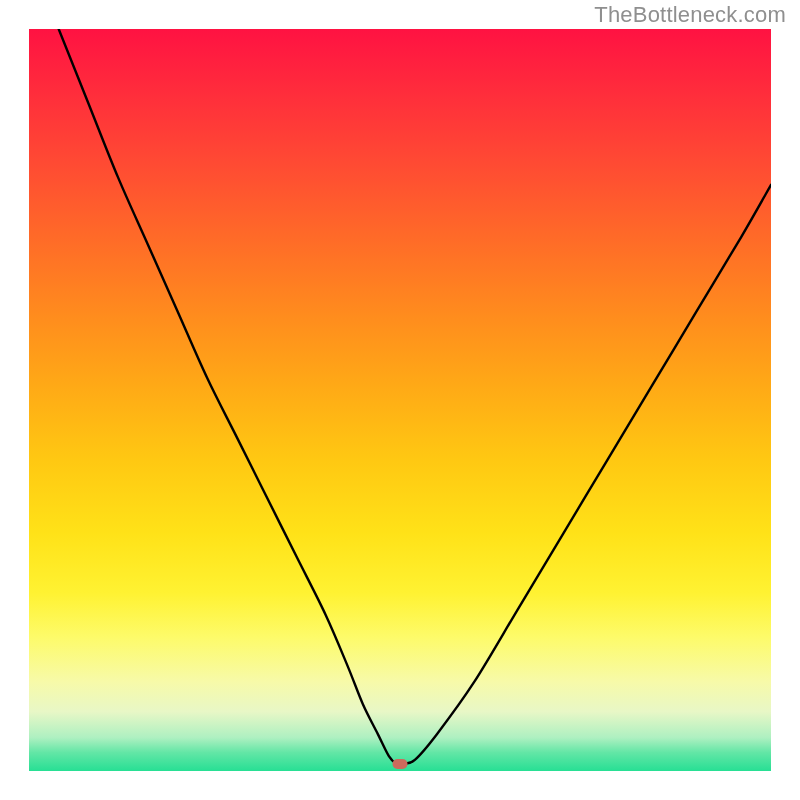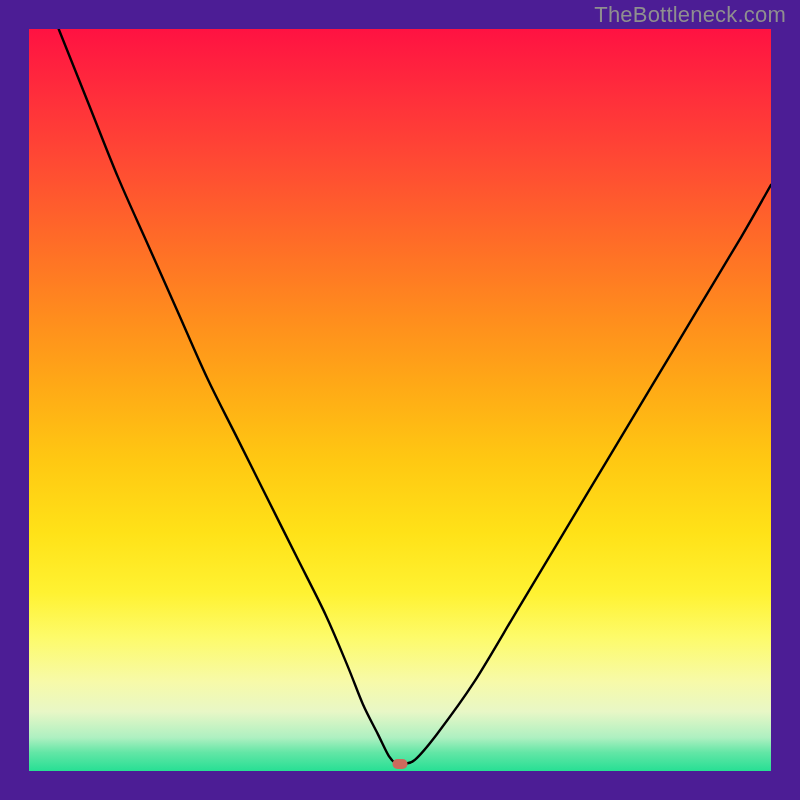--- a/index.html
+++ b/index.html
@@ -10,21 +10,21 @@
     background: #000;
     overflow: hidden;
     font-family: Arial, Helvetica, sans-serif;
   }
   .frame {
     position: absolute;
     left: 0;
     top: 0;
     width: 800px;
     height: 800px;
-    background: #4c1d95;
+    background: #ffffff;
   }
   .watermark {
     position: absolute;
     top: 2px;
     right: 14px;
     color: #8f8f8f;
     font-size: 22px;
     letter-spacing: 0.2px;
     font-weight: 400;
     z-index: 20;

